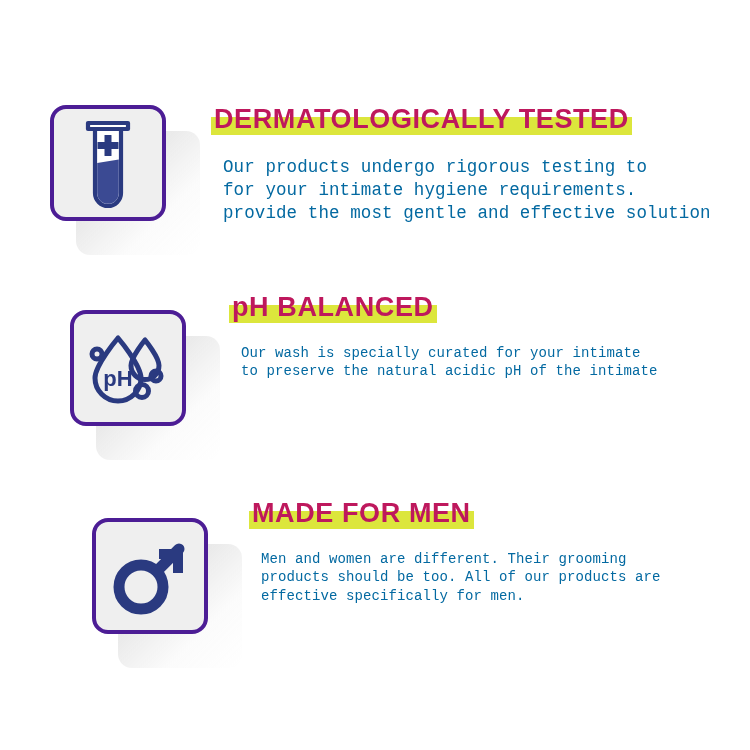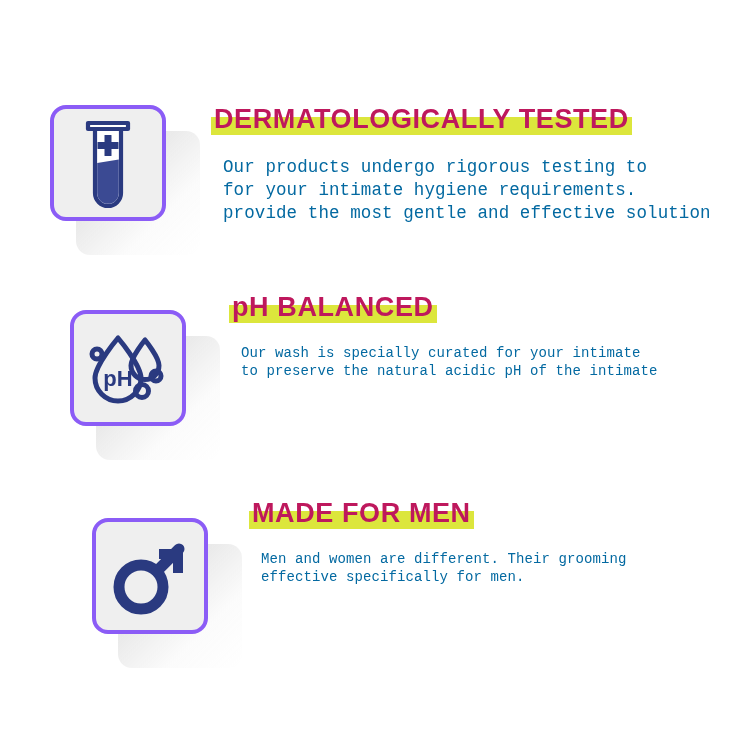--- a/index.html
+++ b/index.html
@@ -22,21 +22,21 @@
     position:absolute;left:0;top:0;width:124px;height:124px;
     background:linear-gradient(135deg, rgba(170,170,170,.55) 0%, rgba(195,195,195,.38) 35%, rgba(225,225,225,.12) 70%, rgba(255,255,255,0) 100%);
     transform:translate(26px,26px) ;
     clip-path:polygon(0 0,100% 0,176% 56%,176% 100%,56% 176%,0 176%);
     border-radius:14px;
     filter:blur(0.4px);
   }
   .icon-card{
     position:absolute;left:0;top:0;
     width:116px;height:116px;
-    border:4px solid #8b5cf6;
+    border:4px solid #4c1d95;
     border-radius:16px;
     background:#EFEFEF;
     box-sizing:border-box;
     display:flex;align-items:center;justify-content:center;
   }
   .icon-card svg{display:block;}
 
   
   .text-block{position:absolute;}
   .heading{
@@ -177,18 +177,19 @@
       </div>
     </div>
 
     <div class="text-block">
       <div class="heading">
         <span class="hl"></span>
         <span class="htxt">MADE FOR MEN</span>
       </div>
       <p class="body-text">
         <span class="ln">Men and women are different. Their grooming</span>
+        <span class="ln">products should be too. All of our products are</span>
         <span class="ln">effective specifically for men.</span>
       </p>
     </div>
   </div>
 
 </div>
 
 </body></html>

